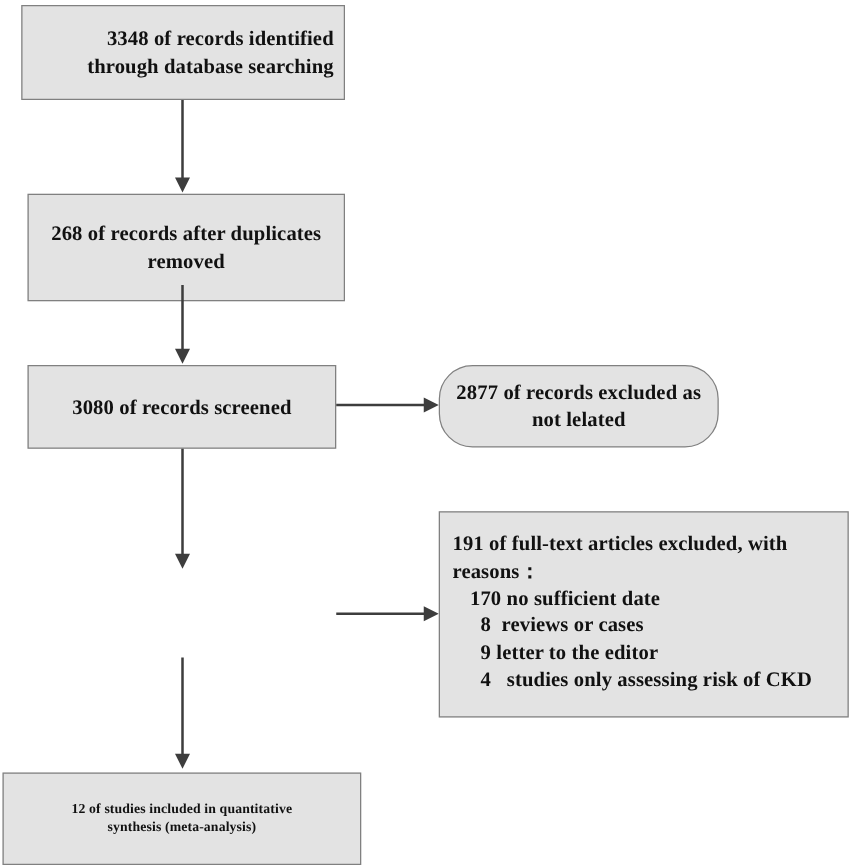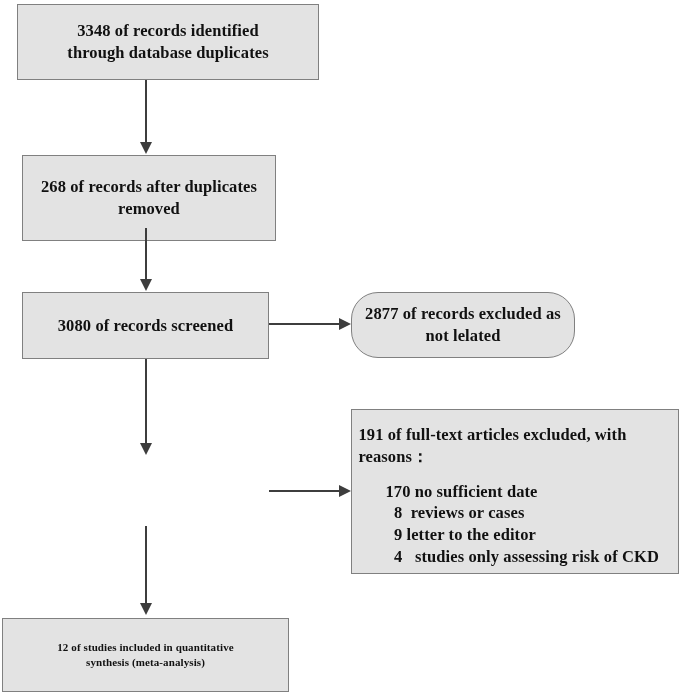--- a/index.html
+++ b/index.html
@@ -39,21 +39,21 @@
     text-align: left;
   }
   .node.left-align .txt {
     padding: 14px 6px 0 10px;
   }
   .reason-head {
     display: block;
     white-space: pre-wrap;
   }
   .reason-list {
-    margin: 13px;
+    margin: 0;
     padding: 0;
     list-style: none;
   }
   .reason-list li {
     white-space: pre;
     padding-left: 14px;
   }
 
   
   .vline {
@@ -76,37 +76,37 @@
   }
   .arrow-right {
     position: absolute;
     width: 0;
     height: 0;
     border-top: 6px solid transparent;
     border-bottom: 6px solid transparent;
     border-left: 12px solid #3d3d3d;
   }
 
-  #n1 { left: 17px;  top: 4px;   width: 302px; height: 76px;  font-size: 16.5px; }
+  #n1 { left: 17px;  top: 4px;   width: 259px; height: 76px;  font-size: 16.5px; text-align: right; }
   #n2 { left: 22px;  top: 155px; width: 254px; height: 86px;  font-size: 16.5px; }
   #n3 { left: 22px;  top: 292px; width: 247px; height: 67px;  font-size: 16.5px; text-align: center; }
   #n4 { left: 351px; top: 292px; width: 224px; height: 66px;  font-size: 16.5px; border-radius: 27px; }
   #n5 { left: 22px;  top: 458px; width: 247px; height: 68px;  font-size: 16.5px; }
   #n6 { left: 351px; top: 409px; width: 328px; height: 165px; font-size: 16.5px; }
   #n7 { left: 2px;   top: 618px; width: 287px; height: 74px;  font-size: 11px; }
 </style>
 </head>
 <body>
 
 <div id="canvas">
 
   <div class="node" id="n1">
     <div class="txt">
       <span>3348 of records identified</span><br>
-      <span>through database duplicates</span>
+      <span>through database searching</span>
     </div>
   </div>
 
   <div class="vline" style="left:145px; top:80px; height:64px;"></div>
   <div class="arrow-down" style="left:140px; top:142px;"></div>
 
   <div class="node" id="n2">
     <div class="txt">
       <span>268 of records after duplicates</span><br>
       <span>removed</span>

